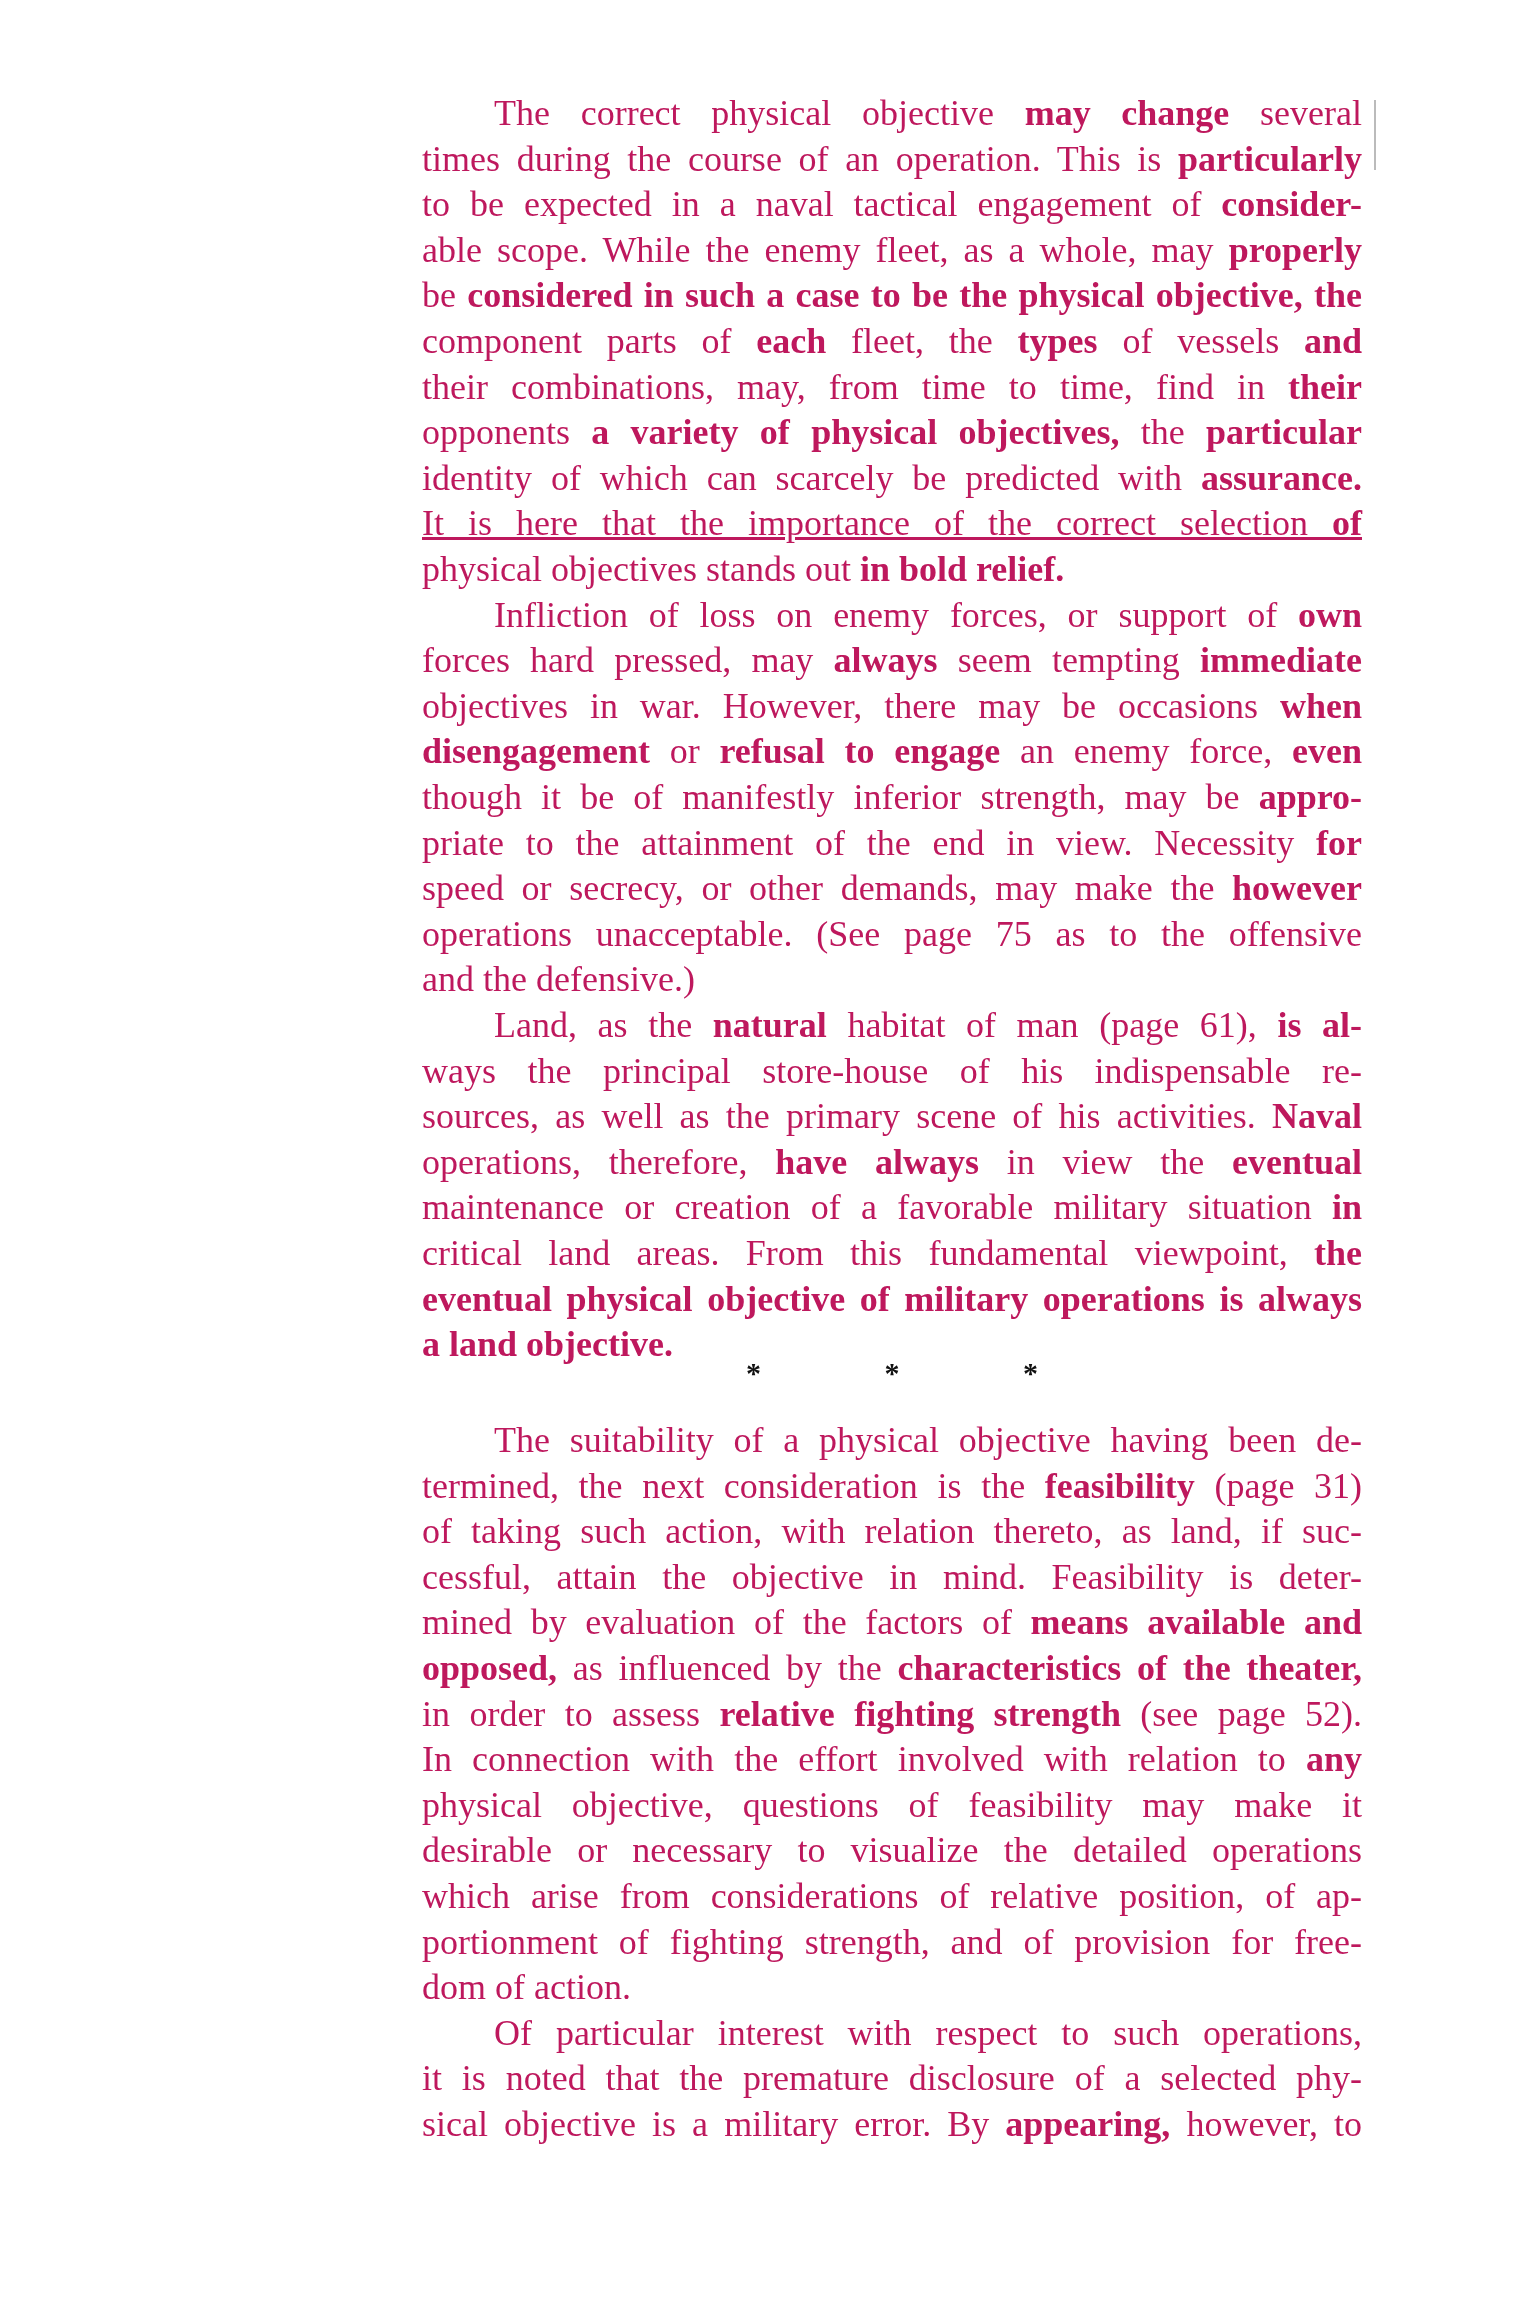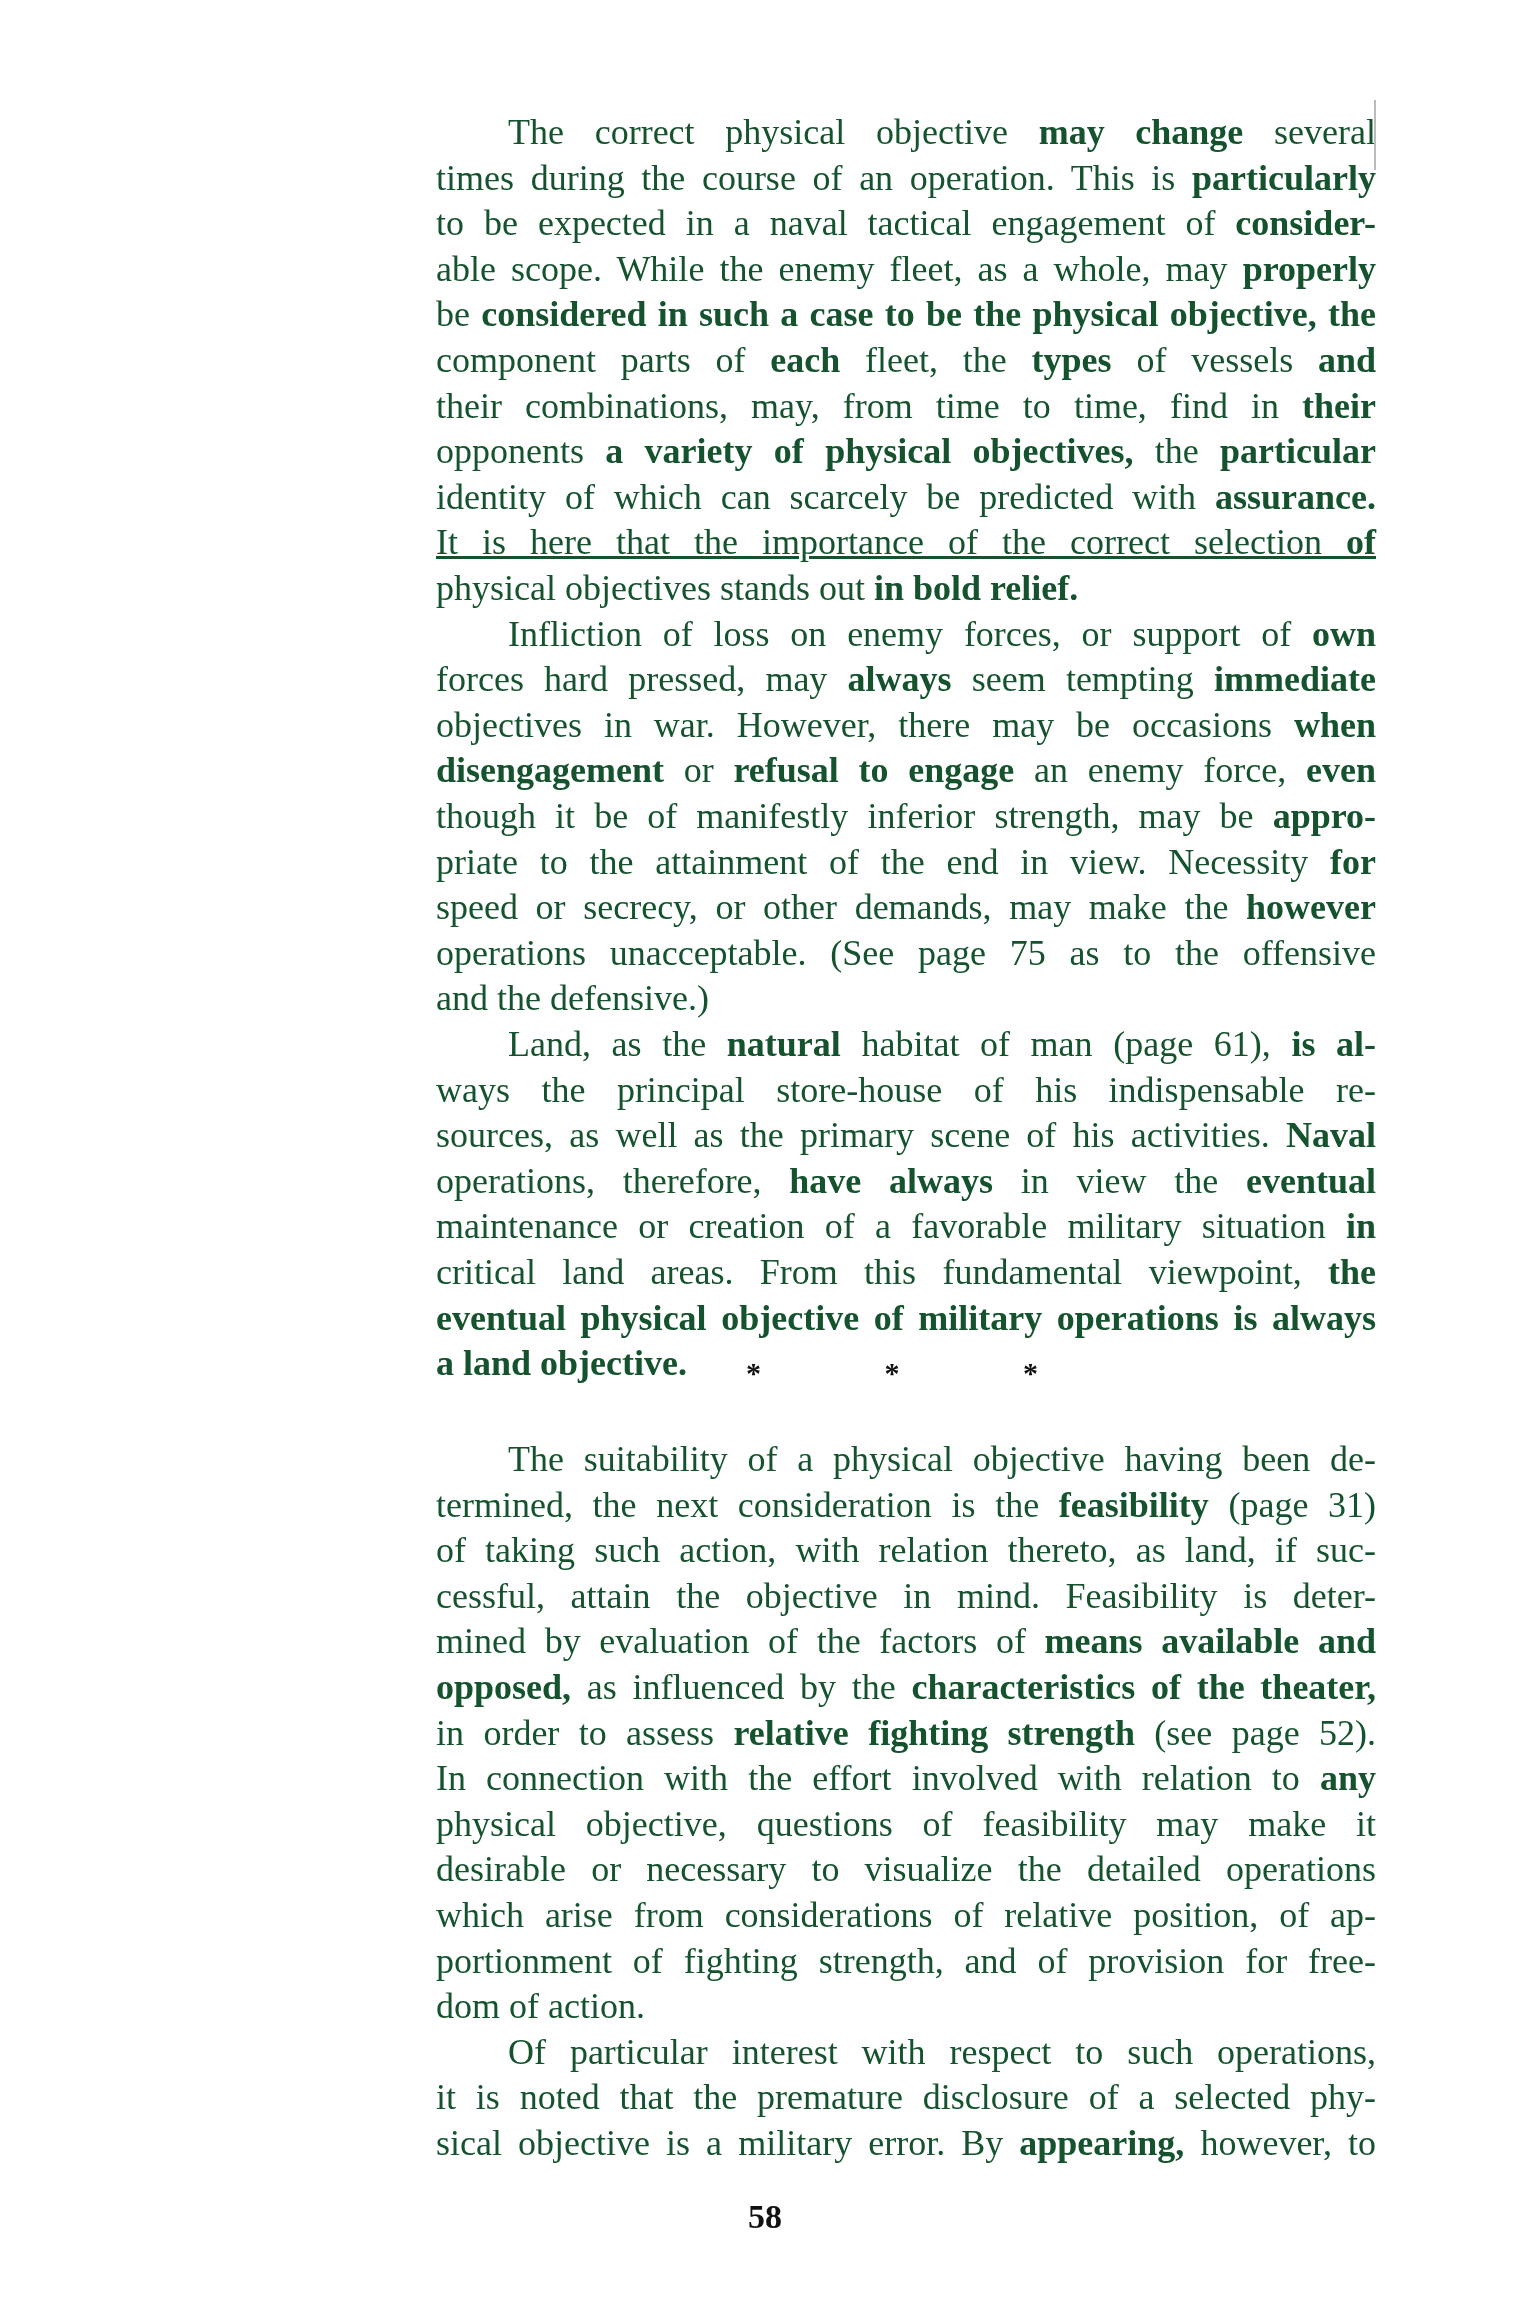--- a/index.html
+++ b/index.html
@@ -1,22 +1,22 @@
 <!DOCTYPE html>
 <html><head>
 <meta charset="utf-8">
 <style>
   html, body { margin:0; padding:0; background:#ffffff; }
   body { width:1530px; height:2304px; position:relative; overflow:hidden; }
   .page { position:absolute; left:0; top:0; width:1530px; height:2304px; background:#fff; }
   .line {
-    position:absolute; left:436px; width:940px; height:44px;
+    position:absolute; left:422px; width:940px; height:44px;
     font-family:"Liberation Serif", serif; font-size:36px; line-height:44px;
-    color:#14532d; white-space:nowrap;
-    text-align:justify; text-align-last:justify;margin-top:19px;
+    color:#be185d; white-space:nowrap;
+    text-align:justify; text-align-last:justify;
   }
   .line.last { text-align-last:left; }
   .line.indent { padding-left:72px; width:868px; }
   .seg { }
   .b { font-weight:bold; }
   .stars {
     position:absolute; left:422px; width:940px; text-align:center;
     font-family:"Liberation Serif", serif; font-size:30px; font-weight:bold; color:#111;
     letter-spacing:0;
   }
@@ -77,15 +77,14 @@
       <div class="line" style="top: 1737.2px;"><span class="seg">In connection with the effort involved with relation to </span><span class="seg b">any</span></div>
       <div class="line" style="top: 1782.8px;"><span class="seg">physical objective, questions of feasibility may make it</span></div>
       <div class="line" style="top: 1828.4px;"><span class="seg">desirable or necessary to visualize the detailed operations</span></div>
       <div class="line" style="top: 1874px;"><span class="seg">which arise from considerations of relative position, of ap-</span></div>
       <div class="line" style="top: 1919.6px;"><span class="seg">portionment of fighting strength, and of provision for free-</span></div>
       <div class="line last" style="top: 1965.2px;"><span class="seg">dom of action.</span></div>
       <div class="line indent" style="top: 2010.8px;"><span class="seg">Of particular interest with respect to such operations,</span></div>
       <div class="line" style="top: 2056.4px;"><span class="seg">it is noted that the premature disclosure of a selected phy-</span></div>
       <div class="line" style="top: 2102px;"><span class="seg">sical objective is a military error. By </span><span class="seg b">appearing,</span><span class="seg"> however, to</span></div>
     </div>
-  <div class="pagenum">58</div>
   <div class="margin-mark" style="left:1374px;top:100px;height:70px;"></div>
 </div>
 
 </body></html>

